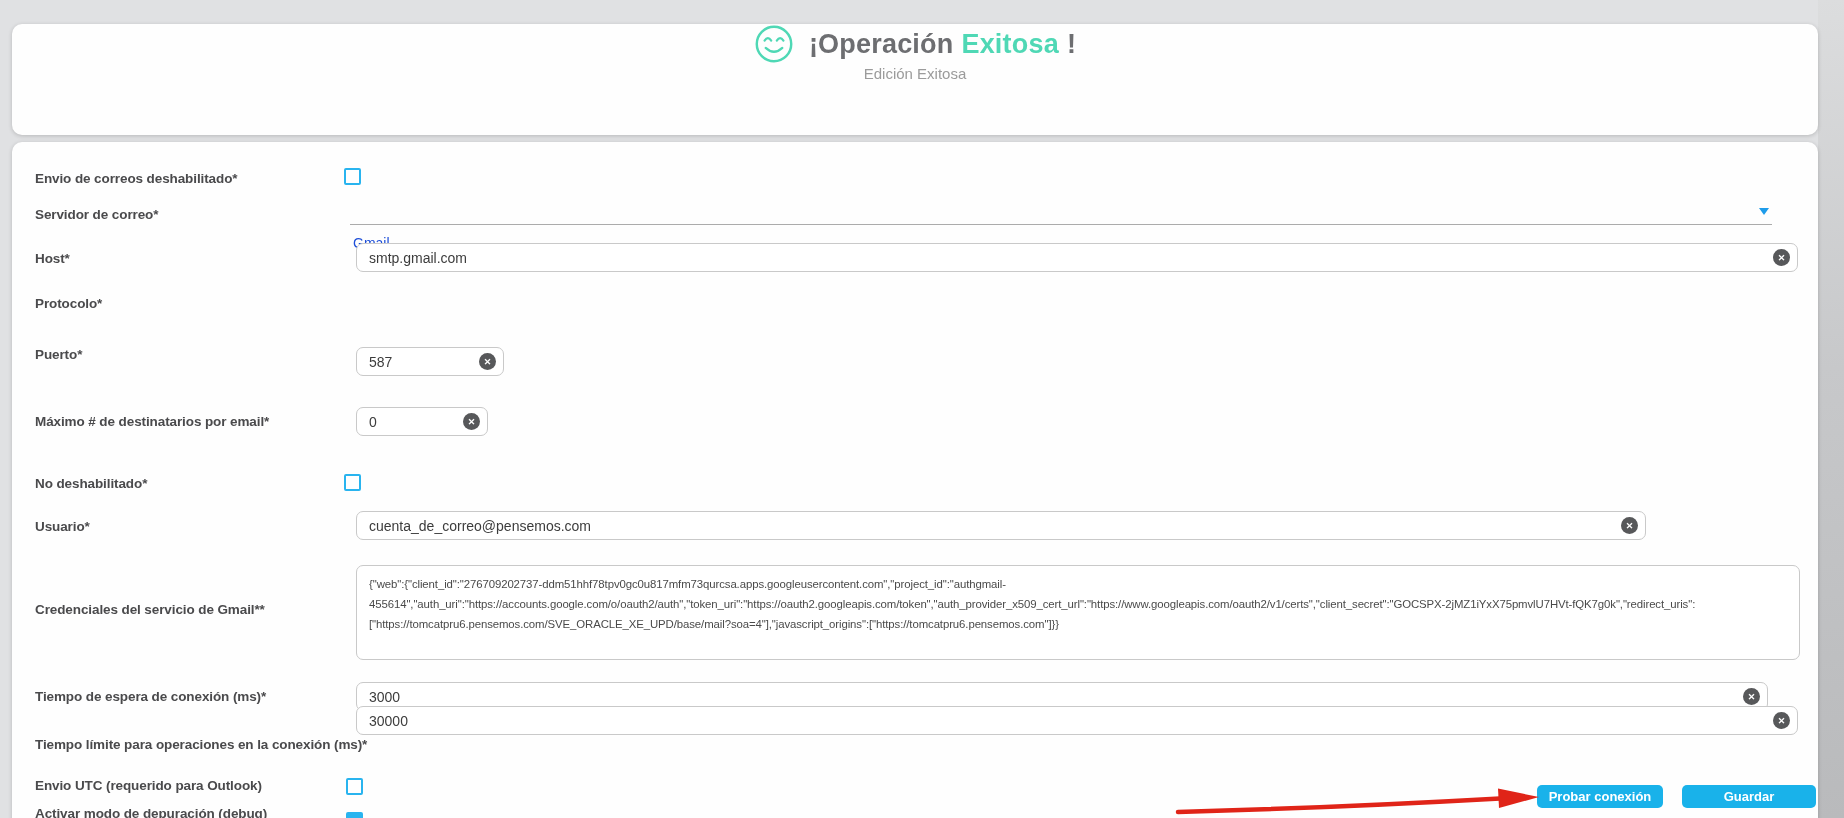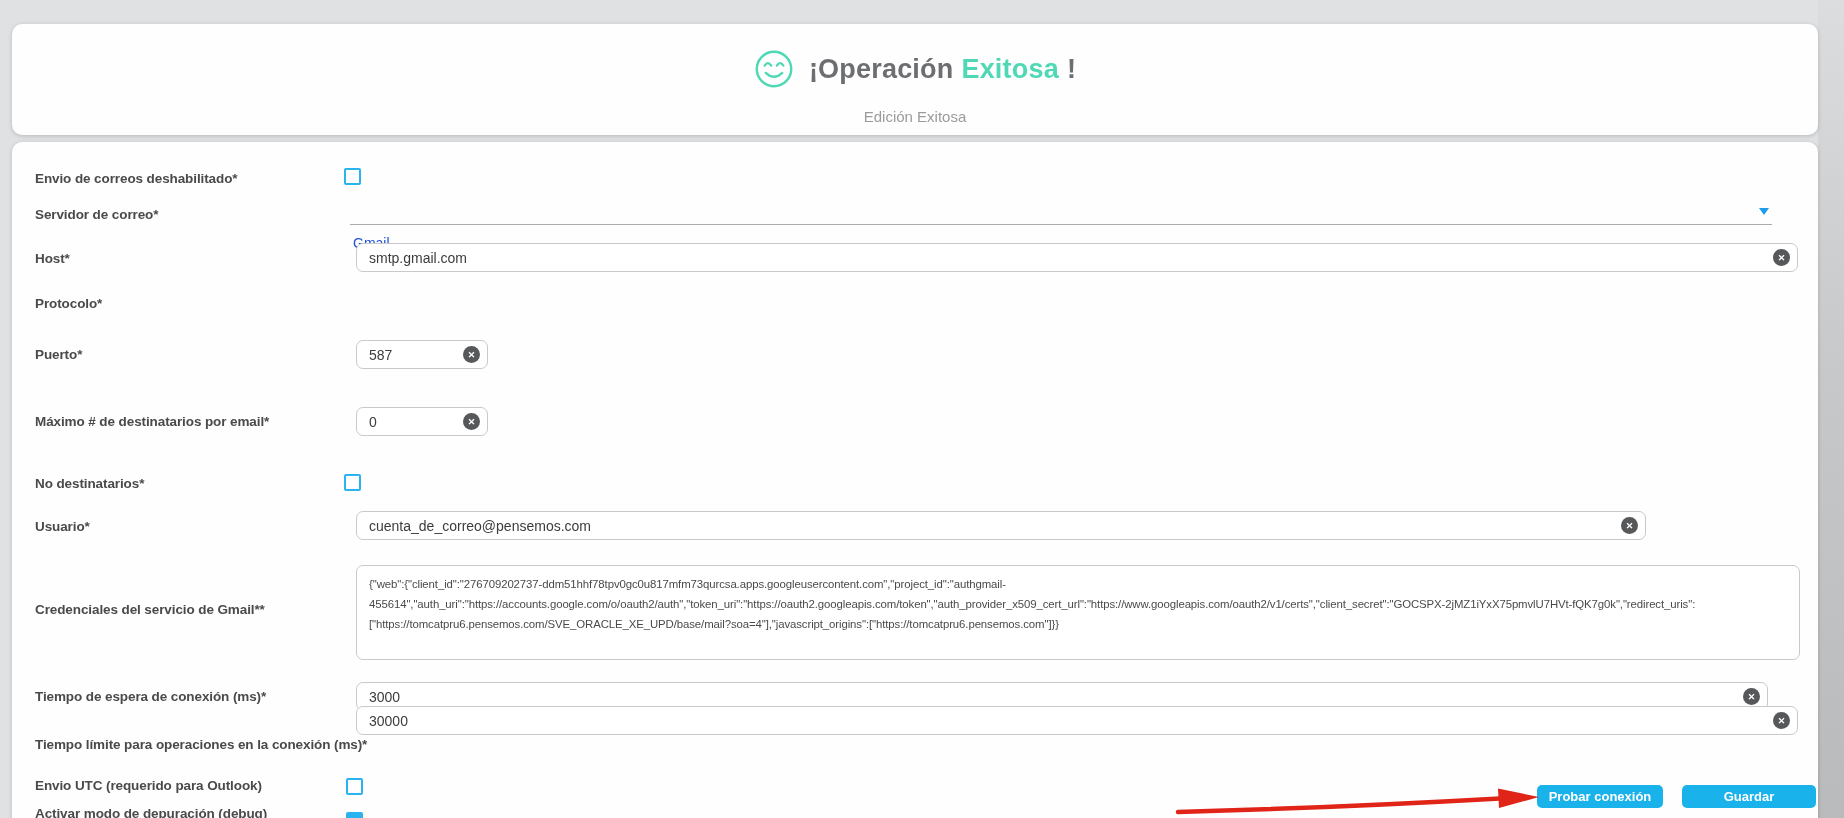--- a/index.html
+++ b/index.html
@@ -5,26 +5,26 @@
   html,body{margin:0;padding:0;background:#e0e1e3;}
   #screen{position:relative;width:1844px;height:818px;overflow:hidden;
           background:#e0e1e3;font-family:"Liberation Sans",sans-serif;}
   .card{position:absolute;left:12px;width:1806px;background:#fefefe;
         border-radius:10px;box-shadow:0 1px 4px rgba(0,0,0,.18);}
   #header-card{top:24px;height:111px;}
   #form-card{top:142px;height:700px;}
   .edge-band{position:absolute;top:0;right:0;width:26px;height:818px;
              background:linear-gradient(180deg,#dcddde 0%,#c7c8ca 45%,#b9babc 100%);}
   
-  .title-row{display:flex;align-items:center;justify-content:center;padding-top:25px;gap:15px;}
+  .title-row{display:flex;align-items:center;justify-content:center;gap:15px;}
   .title{font-size:27px;font-weight:bold;color:#6d6e71;letter-spacing:.2px;}
   .title .hl{color:#4fd8b5;}
   .title span{margin-right:8px;}
   .title span:last-child{margin-right:0;}
-  .subtitle{text-align:center;margin-top:19px;font-size:15px;color:#9b9b9b;}
+  .subtitle{text-align:center;margin-top:1px;font-size:15px;color:#9b9b9b;}
   
   .flabel{position:absolute;left:35px;font-size:13.5px;font-weight:bold;color:#4a4a4c;
           letter-spacing:-.1px;white-space:nowrap;}
   .checkbox{position:absolute;width:13px;height:13px;border:2px solid #29b4ef;
             border-radius:2px;background:#fff;cursor:pointer;}
   .checkbox.checked{background:#29b4ef;}
   .select-wrap{position:absolute;left:350px;height:26px;border-bottom:1px solid #ababab;}
   .select-value{font-size:14px;color:#1d4ed8;padding:3px 0 0 3px;margin-top:34px;}
   .caret{position:absolute;right:3px;top:8px;width:0;height:0;
          border-left:5.5px solid transparent;border-right:5.5px solid transparent;
@@ -79,32 +79,32 @@
 
   <div class="flabel" style="top:251px">Host*</div>
   <div class="input-wrap" style="left:356px;top:243px;width:1442px">
     <input type="text" value="smtp.gmail.com" style="">
     <span class="clear-icon">✕</span>
   </div>
 
   <div class="flabel" style="top:296px">Protocolo*</div>
 
   <div class="flabel" style="top:347px">Puerto*</div>
-  <div class="input-wrap" style="left:356px;top:340px;width:132px">
+  <div class="input-wrap" style="left:356px;top:347px;width:148px">
     <input type="text" value="587" style="">
     <span class="clear-icon">✕</span>
   </div>
 
   <div class="flabel" style="top:414px">Máximo # de destinatarios por email*</div>
   <div class="input-wrap" style="left:356px;top:407px;width:132px">
     <input type="text" value="0" style="">
     <span class="clear-icon">✕</span>
   </div>
 
-  <div class="flabel" style="top:476px">No destinatarios*</div>
+  <div class="flabel" style="top:476px">No deshabilitado*</div>
   <div class="checkbox" style="left:344px;top:474px"></div>
 
   <div class="flabel" style="top:519px">Usuario*</div>
   <div class="input-wrap" style="left:356px;top:511px;width:1290px">
     <input type="text" value="cuenta_de_correo@pensemos.com" style="">
     <span class="clear-icon">✕</span>
   </div>
 
   <div class="flabel" style="top:602px">Credenciales del servicio de Gmail**</div>
   <textarea class="textarea-box" spellcheck="false" style="">{"web":{"client_id":"276709202737-ddm51hhf78tpv0gc0u817mfm73qurcsa.apps.googleusercontent.com","project_id":"authgmail-455614","auth_uri":"https://accounts.google.com/o/oauth2/auth","token_uri":"https://oauth2.googleapis.com/token","auth_provider_x509_cert_url":"https://www.googleapis.com/oauth2/v1/certs","client_secret":"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","redirect_uris":["https://tomcatpru6.pensemos.com/SVE_ORACLE_XE_UPD/base/mail?soa=4"],"javascript_origins":["https://tomcatpru6.pensemos.com"]}}</textarea>

